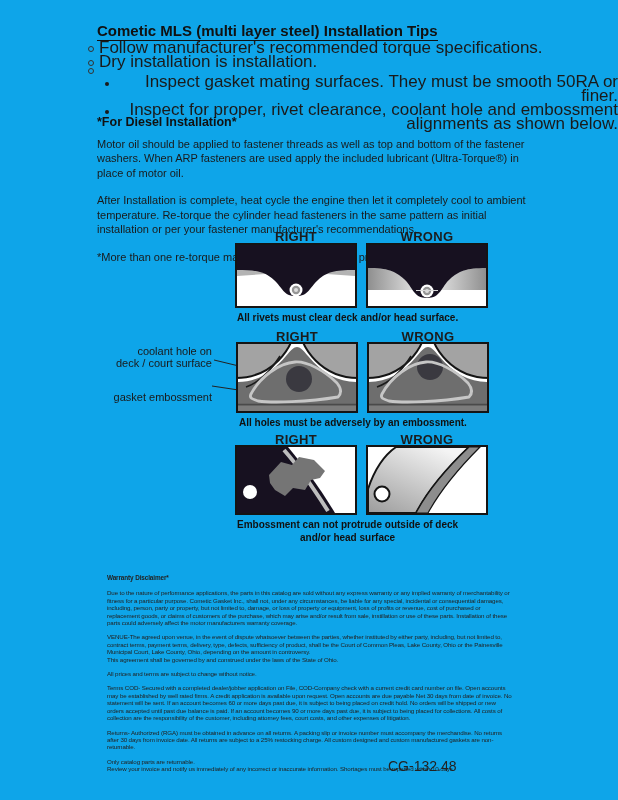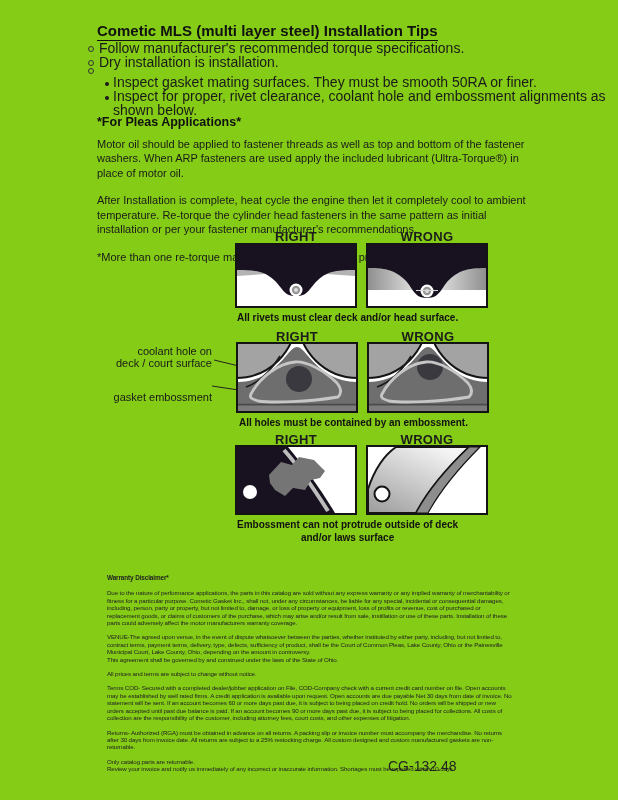--- a/index.html
+++ b/index.html
@@ -1,25 +1,25 @@
 <!DOCTYPE html>
 <html style="--gasket-black: #171120; --deck-gray: #b3b3b3; --bore-gray: #a3a3a3; --body-gray: #6e6e6e; --coolant-hole: #3a3940; --embossment-light: #c6c6c6; --blob-gray: #757575; --sliver-gray: #8d8d8d;"><head>
 <meta charset="utf-8">
 <style>
   html,body{margin:0;padding:0;background:#e8e8e8;}
   .page{
-    position:relative;width:618px;height:800px;background:#84cc16;
+    position:relative;width:618px;height:800px;background:#0ea5e9;
     font-family:"Liberation Sans","DejaVu Sans",sans-serif;color:#1a1a1a;
     overflow:hidden;margin:0 auto;
   }
   .abs{position:absolute;}
   
   .title{left:97px;top:22px;font-size:15px;font-weight:bold;color:#111;}
   .title span{border-bottom:1.6px solid #111;padding-bottom:1px;}
-  .tips{left:88px;top:41px;font-size:14px;line-height:14px;}
+  .tips{left:88px;top:41px;font-size:17px;line-height:14px;text-align:right;}
   .tip-line{display:flex;align-items:baseline;}
   .marker-o{width:4px;height:4px;border:1px solid #333;border-radius:50%;
     display:inline-block;margin-right:5px;position:relative;top:-1px;flex:0 0 auto;}
   .sub{margin-left:17px;}
   .marker-dot{width:4px;height:4px;background:#1a1a1a;border-radius:50%;
     display:inline-block;margin-right:4px;position:relative;top:-1px;flex:0 0 auto;}
   
   .diesel{left:97px;top:115px;width:444px;font-size:11px;line-height:14.5px;}
   .diesel h2{font-size:12.5px;font-weight:bold;margin:0 0 7px 0;color:#111;}
   .diesel p{margin:0 0 13px 0;}
@@ -79,21 +79,21 @@
       <span class="marker-dot"></span>
       <span>Inspect gasket mating surfaces. They must be smooth 50RA or finer.</span>
     </div>
     <div class="tip-line sub">
       <span class="marker-dot"></span>
       <span>Inspect for proper, rivet clearance, coolant hole and embossment alignments as shown below.</span>
     </div>
   </div>
 
   <div class="abs diesel">
-    <h2>*For Pleas Applications*</h2>
+    <h2>*For Diesel Installation*</h2>
     <p>Motor oil should be applied to fastener threads as well as top and bottom of the fastener washers. When ARP fasteners are used apply the included lubricant (Ultra-Torque®) in place of motor oil.</p>
     <p>After Installation is complete, heat cycle the engine then let it completely cool to ambient temperature. Re-torque the cylinder head fasteners in the same pattern as initial installation or per your fastener manufacturer's recommendations.</p>
     <p class="note">*More than one re-torque may be required to achieve proper fastener stretch*</p>
   </div>
 
   <div class="abs fig-labels" style="left:235px;top:229px;">
     <span class="lab">RIGHT</span>
     <span class="lab">WRONG</span>
   </div>
   <div class="abs panels" style="left:235px;top:243px;">
@@ -165,21 +165,21 @@
       <circle class="bore" cx="122" cy="-24" r="60"></circle>
       <path class="body-gray" d="M2,40 C20,40 36,31 50,14 C55,8 58,5 61,5 C64,5 67,8 72,14 C86,31 102,40 120,40 L120,69 L2,69 Z"></path>
       <path d="M10,45 C24,40 36,27 44,14" fill="none" stroke="#1a1a1a" stroke-width="1.5"></path>
       <line x1="2" y1="62.5" x2="120" y2="62.5" stroke="#4a4a4a" stroke-width="1.5"></line>
       <rect x="2" y="64" width="118" height="5" fill="#7c7c7c"></rect>
       <circle class="coolant" cx="63" cy="25" r="13"></circle>
       <path class="loop" d="M15,52 C24,35 43,21 59,20 C71,19 89,29 101,41 C105,46 106,51 102,55 C72,60 36,61 22,59 C16,57 13,56 15,52 Z"></path>
       <rect class="panel-border" x="1" y="1" width="120" height="69"></rect>
     </svg>
   </div>
-  <div class="abs caption" style="left:239px;top:416px;">All holes must be contained by an embossment.</div>
+  <div class="abs caption" style="left:239px;top:416px;">All holes must be adversely by an embossment.</div>
 
   <div class="abs fig-labels" style="left:235px;top:432px;">
     <span class="lab">RIGHT</span>
     <span class="lab">WRONG</span>
   </div>
   <div class="abs panels" style="left:235px;top:445px;">
     <svg width="122" height="70" viewBox="0 0 122 70">
       <rect class="white-bg" width="122" height="70"></rect>
       <path class="gasket" d="M2,2 L53,2 C68,20 85,43 100,68 L2,68 Z"></path>
       <path d="M49,5 C64,22 79,44 93,66" fill="none" stroke="#bdbdbd" stroke-width="4"></path>
@@ -196,21 +196,21 @@
       </defs>
       <rect class="white-bg" width="122" height="70"></rect>
       <path fill="url(#g3w)" stroke="#141414" stroke-width="2" d="M30,2 L103,2 C82,22 62,45 50,68 L2,68 L2,44 C8,26 17,11 30,2 Z"></path>
       <path class="sliver" d="M103,2 L114,2 C92,24 74,46 62,68 L50,68 C62,45 82,22 103,2 Z"></path>
       <circle cx="16" cy="49" r="7.5" fill="#ffffff" stroke="#141414" stroke-width="2"></circle>
       <rect class="panel-border" x="1" y="1" width="120" height="68"></rect>
     </svg>
   </div>
   <div class="abs caption" style="left:237px;top:518px;text-align:center;">
     <span>Embossment can not protrude outside of deck</span><br>
-    <span>and/or laws surface</span>
+    <span>and/or head surface</span>
   </div>
 
   <div class="abs disclaimer">
     <h3>Warranty Disclaimer*</h3>
     <p class="tight">Due to the nature of performance applications, the parts in this catalog are sold without any express warranty or any implied warranty of merchantability or fitness for a particular purpose. Cometic Gasket Inc., shall not, under any circumstances, be liable for any special, incidental or consequential damages, including, person, party or property, but not limited to, damage, or loss of property or equipment, loss of profits or revenue, cost of purchased or replacement goods, or claims of customers of the purchase, which may arise and/or result from sale, instillation or use of these parts. Installation of these parts could adversely affect the motor manufacturers warranty coverage.</p>
     <p class="tight" style="margin-top:7px;">VENUE-The agreed upon venue, in the event of dispute whatsoever between the parties, whether instituted by either party, including, but not limited to, contract terms, payment terms, delivery, type, defects, sufficiency of product, shall be the Court of Common Pleas, Lake County, Ohio or the Painesville Municipal Court, Lake County, Ohio, depending on the amount in controversy.</p>
     <p>This agreement shall be governed by and construed under the laws of the State of Ohio.</p>
     <p>All prices and terms are subject to change without notice.</p>
     <p>Terms COD- Secured with a completed dealer/jobber application on File, COD-Company check with a current credit card number on file. Open accounts may be established by well rated firms. A credit application is available upon request. Open accounts are due payable Net 30 days from date of invoice. No statement will be sent. If an account becomes 60 or more days past due, it is subject to being placed on credit hold. No orders will be shipped or new orders accepted until past due balance is paid. If an account becomes 90 or more days past due, it is subject to being placed for collections. All costs of collection are the responsibility of the customer, including attorney fees, court costs, and other expenses of litigation.</p>
     <p>Returns- Authorized (RGA) must be obtained in advance on all returns. A packing slip or invoice number must accompany the merchandise. No returns after 30 days from invoice date. All returns are subject to a 25% restocking charge. All custom designed and custom manufactured gaskets are non-returnable.</p>

